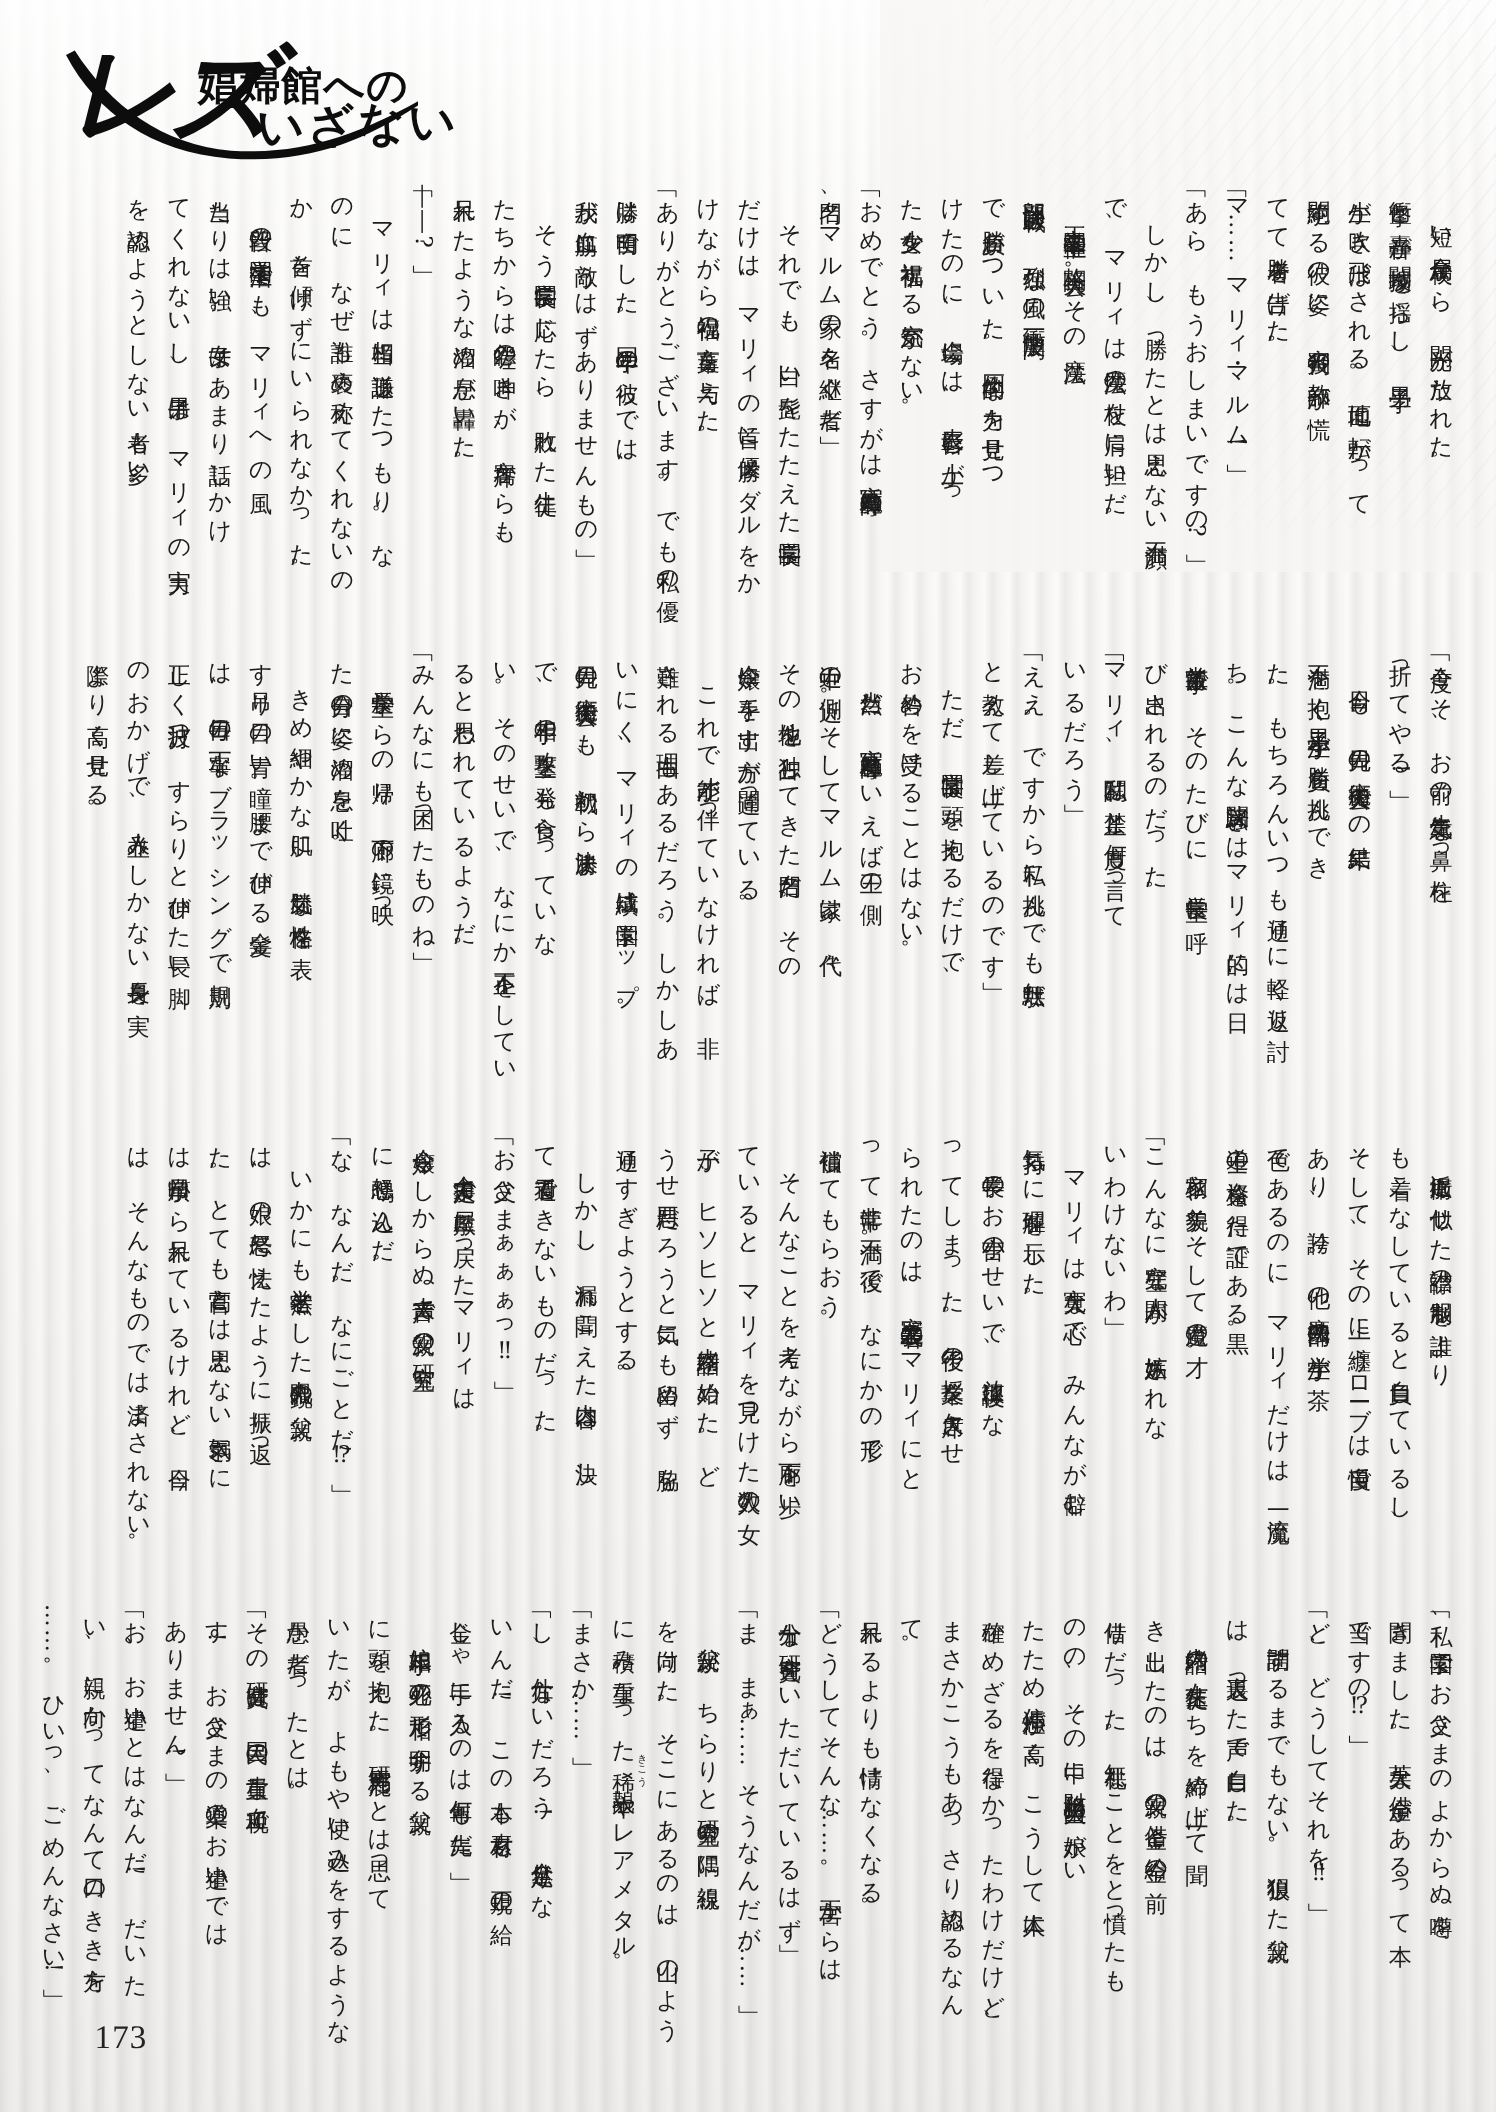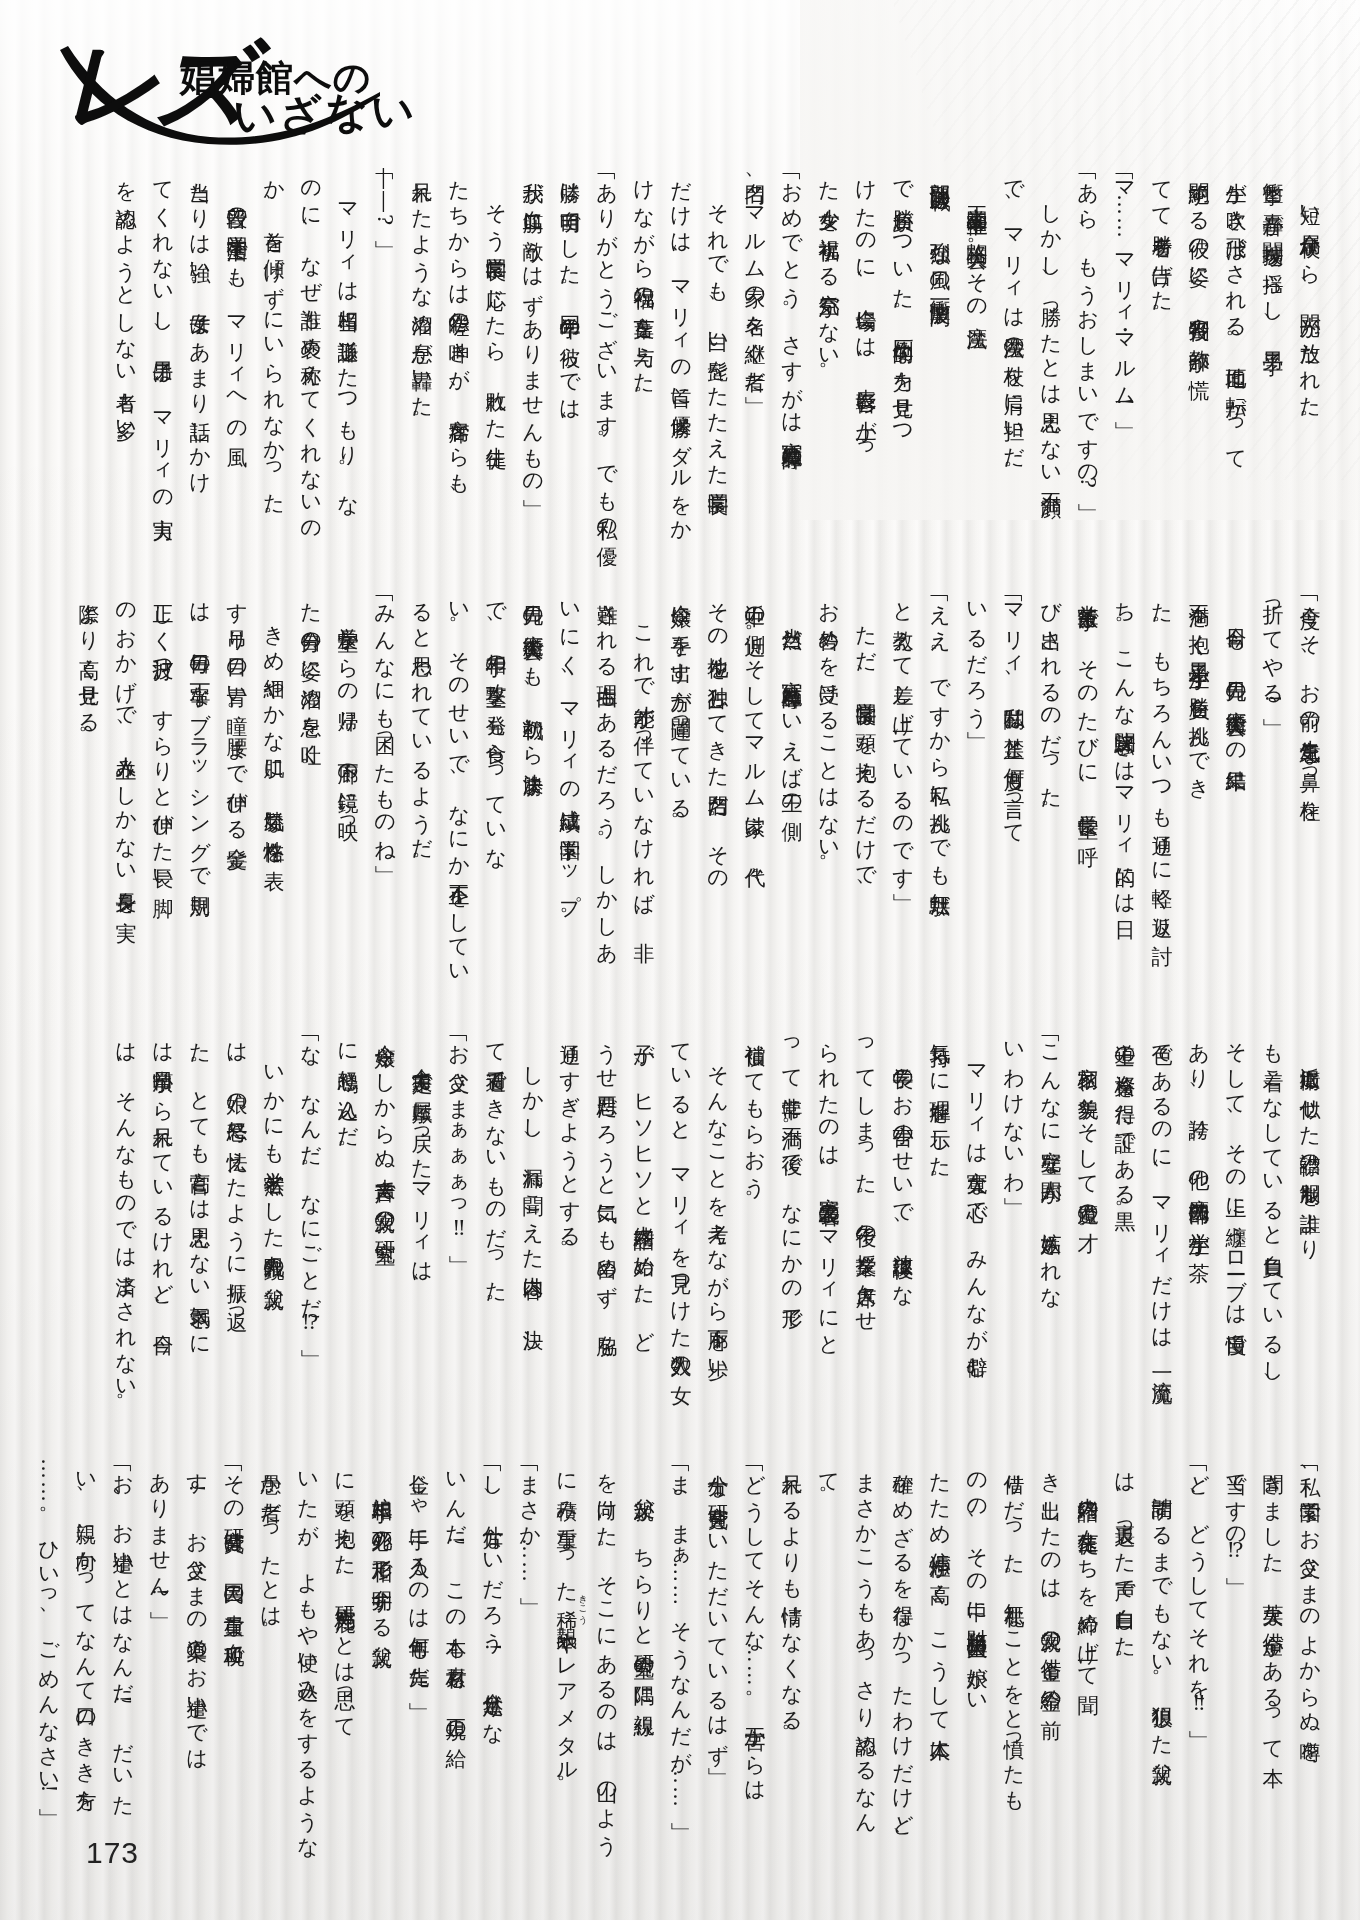--- a/index.html
+++ b/index.html
@@ -39,21 +39,21 @@
   }
   .band p { margin:0; padding:0; }
   .band ruby { ruby-position:over; }
   .band rt { font-size:9px; letter-spacing:0; }
   #band1 { top:166px; }
   #band2 { top:588px; }
   #band3 { top:1028px; }
   #band4 { top:1458px; }
   .page-number {
     position:absolute; left:86px; top:1836px;
-    font-family:Liberation Sans, sans-serif;
+    font-family:Liberation Serif, serif;
     font-size:30px; color:#222; letter-spacing:1px;
   }
 </style>
 </head>
 <body>
 
 <div class="corner-streaks"></div>
 <div class="corner-fade"></div>
 
 <div class="logo">

